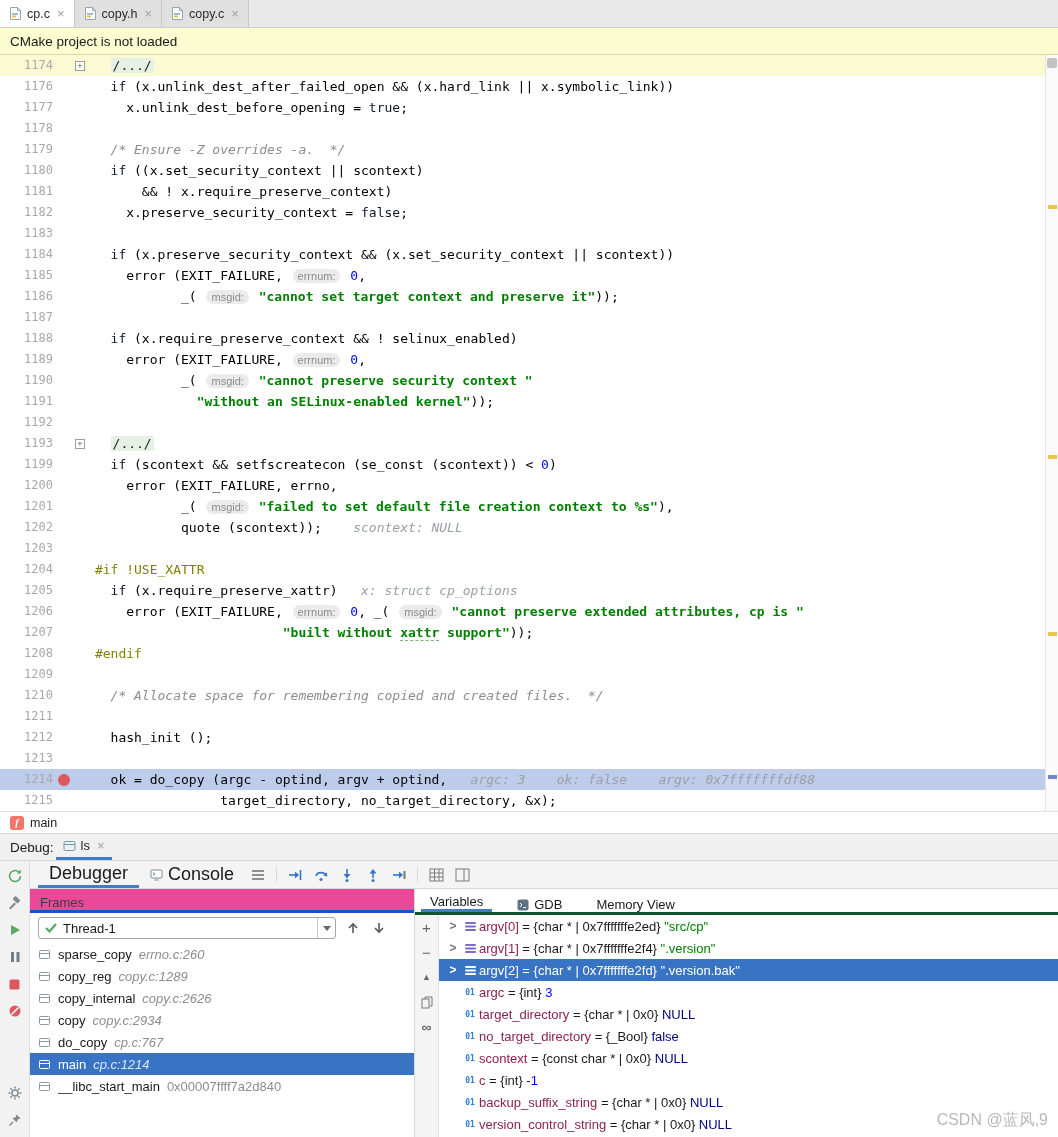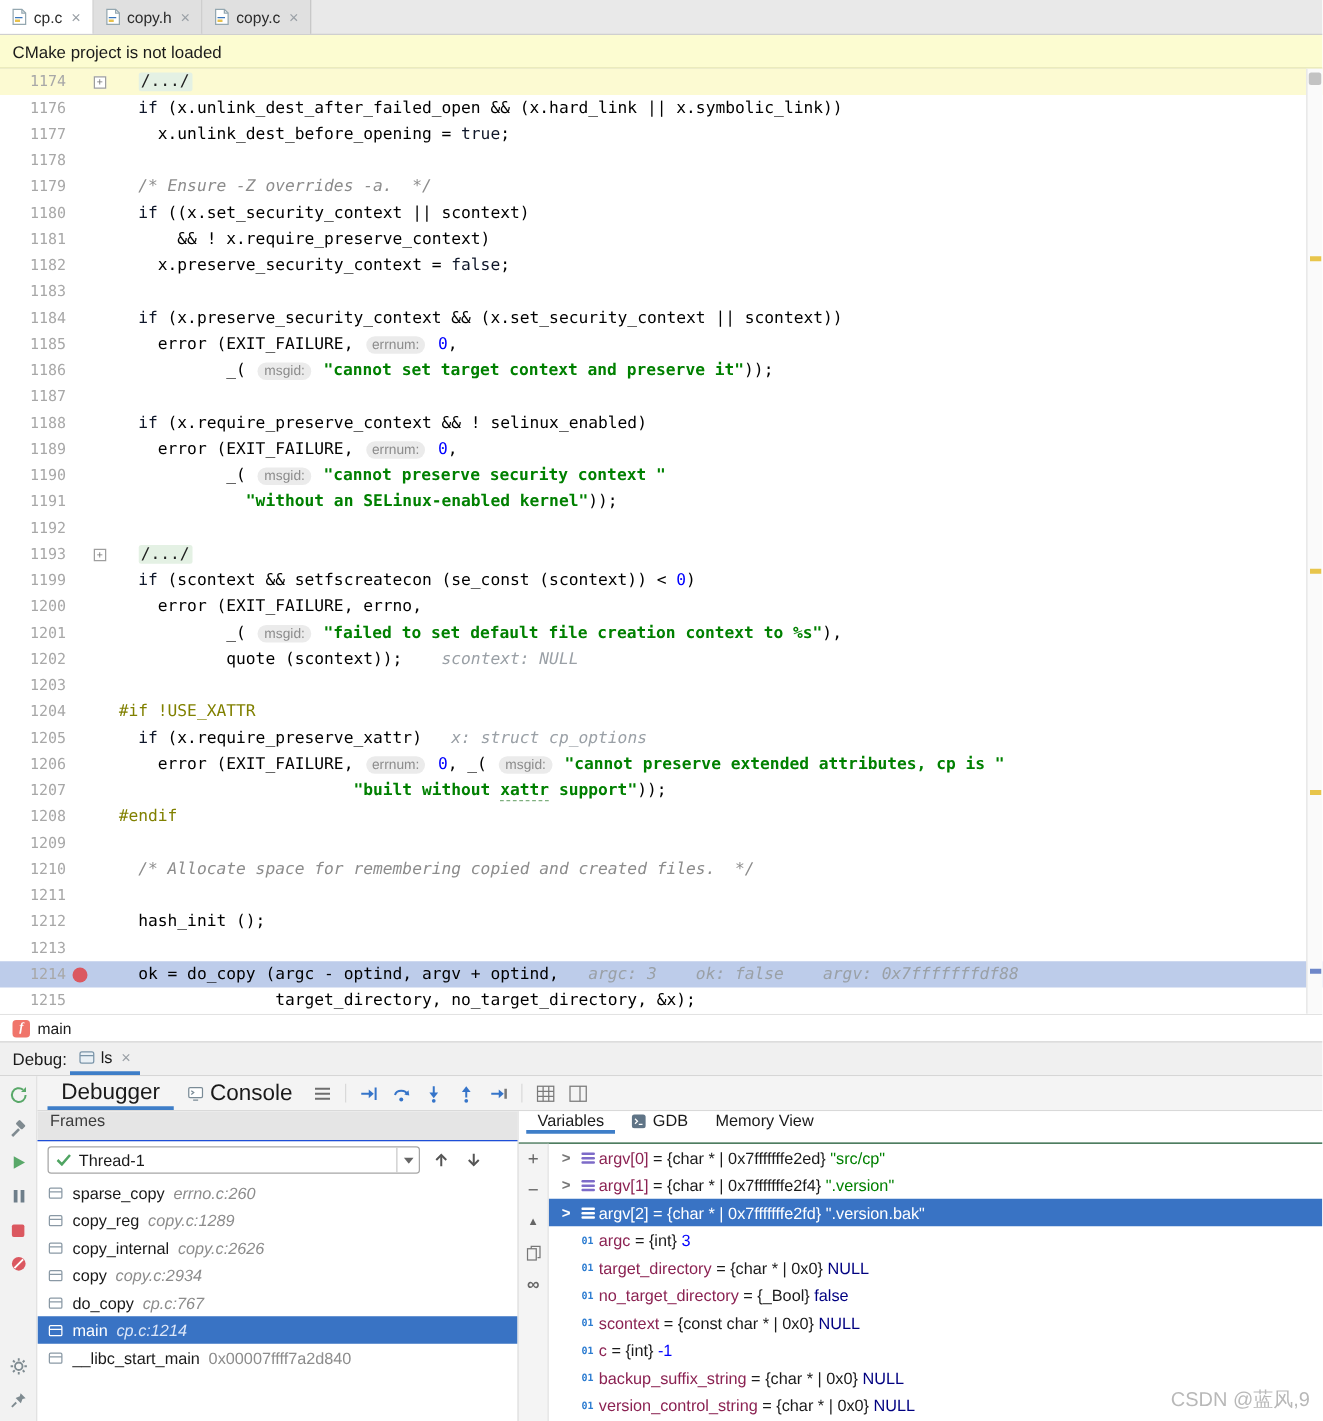--- a/index.html
+++ b/index.html
@@ -58,37 +58,37 @@
   .dmain{flex:1;display:flex;flex-direction:column;min-width:0}
   .dtoolbar{flex:0 0 28px;background:#F4F4F4;border-bottom:1px solid #D9D9D9;display:flex;align-items:stretch;padding-left:8px}
   .ttab{display:flex;align-items:center;gap:5px;padding:0 11px;font-size:18px}
   .ttab.active{border-bottom:3px solid #3E7EC8}
   .tbtn{width:26px;display:flex;align-items:center;justify-content:center}
   .tsep{width:1px;background:#D9D9D9;margin:6px 5px}
   .panels{flex:1;display:flex;min-height:0}
 
   
   .fpanel{flex:0 0 385px;border-right:1px solid #D6D6D6;display:flex;flex-direction:column;background:#fff}
-  .phead{flex:0 0 24px;background:#e5e5e5;border-bottom:1px solid #1d4ed8;display:flex;align-items:flex-start;padding:0 10px;color:#3c3c3c}
+  .phead{flex:0 0 24px;background:#ec4899;border-bottom:3px solid #1d4ed8;display:flex;align-items:flex-end;padding:0 10px;color:#3c3c3c}
   .threadrow{flex:0 0 30px;display:flex;align-items:center;gap:8px;padding:0 8px}
   .dropdown{flex:0 0 298px;height:22px;border:1px solid #A6A6A6;border-radius:3px;background:#fff;display:flex;align-items:center;padding-left:6px;gap:6px}
   .caretbox{margin-left:auto;width:18px;height:100%;border-left:1px solid #C9C9C9;display:flex;align-items:center;justify-content:center}
   .navbtn{width:18px;display:flex;align-items:center;justify-content:center}
   .flist{flex:1;overflow:hidden}
   .frow{height:22px;display:flex;align-items:center;gap:7px;padding:0 8px;white-space:nowrap}
   .frow.sel{background:#3973C4;color:#fff}
   .ficon{color:#8A99A5;display:flex}
   .frow.sel .ficon{color:#fff}
   .floc{color:#8C8C8C;font-style:italic}
   .faddr{color:#8C8C8C}
   .frow.sel .floc,.frow.sel .faddr{color:#DCE6F8}
 
   
   .vpanel{flex:1;display:flex;flex-direction:column;position:relative;min-width:0}
-  .vtabs{flex:0 0 26px;background:#fff;border-bottom:1px solid #14532d;display:flex;align-items:flex-start;gap:4px;padding-left:6px}
+  .vtabs{flex:0 0 26px;background:#fff;border-bottom:3px solid #14532d;display:flex;align-items:flex-end;gap:16px;padding-left:6px}
   .vtab{display:flex;align-items:center;gap:5px;padding:0 9px}
   .vtab.active{border-bottom:3px solid #3E7EC8}
   .vbody{flex:1;display:flex;min-height:0}
   .vstrip{flex:0 0 24px;background:#F4F4F4;border-right:1px solid #E3E3E3;display:flex;flex-direction:column;align-items:center;padding-top:4px;gap:9px;color:#666}
   .vsbtn{width:16px;height:16px;display:flex;align-items:center;justify-content:center;font-size:15px;color:#666}
   .vlist{flex:1;overflow:hidden}
   .vrow{height:22px;display:flex;align-items:center;padding-left:6px;white-space:nowrap}
   .vchev{flex:0 0 16px;color:#777;font-weight:bold;font-size:12px;text-align:center}
   .vicon{flex:0 0 18px;display:flex;align-items:center;justify-content:center}
   .aric{color:#7D6BC8}

